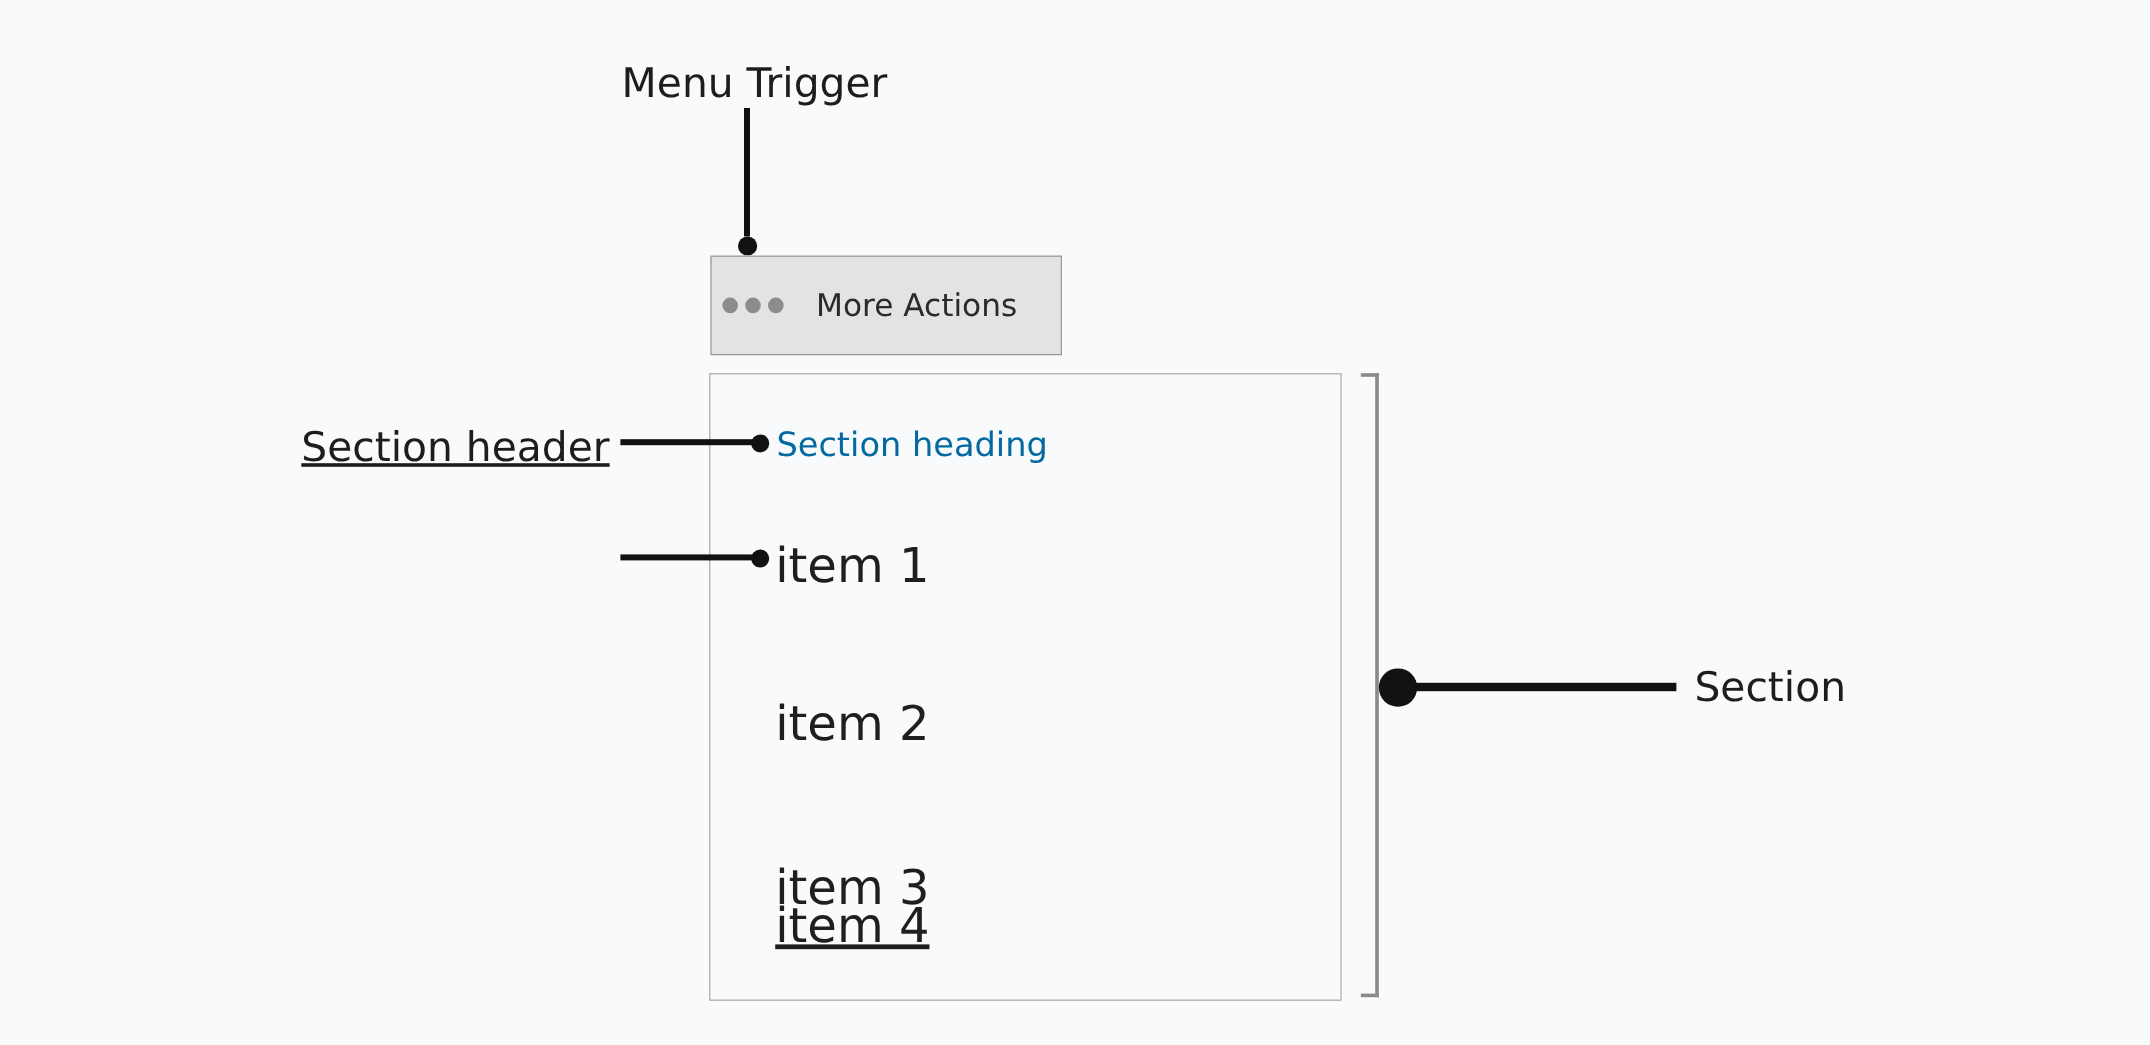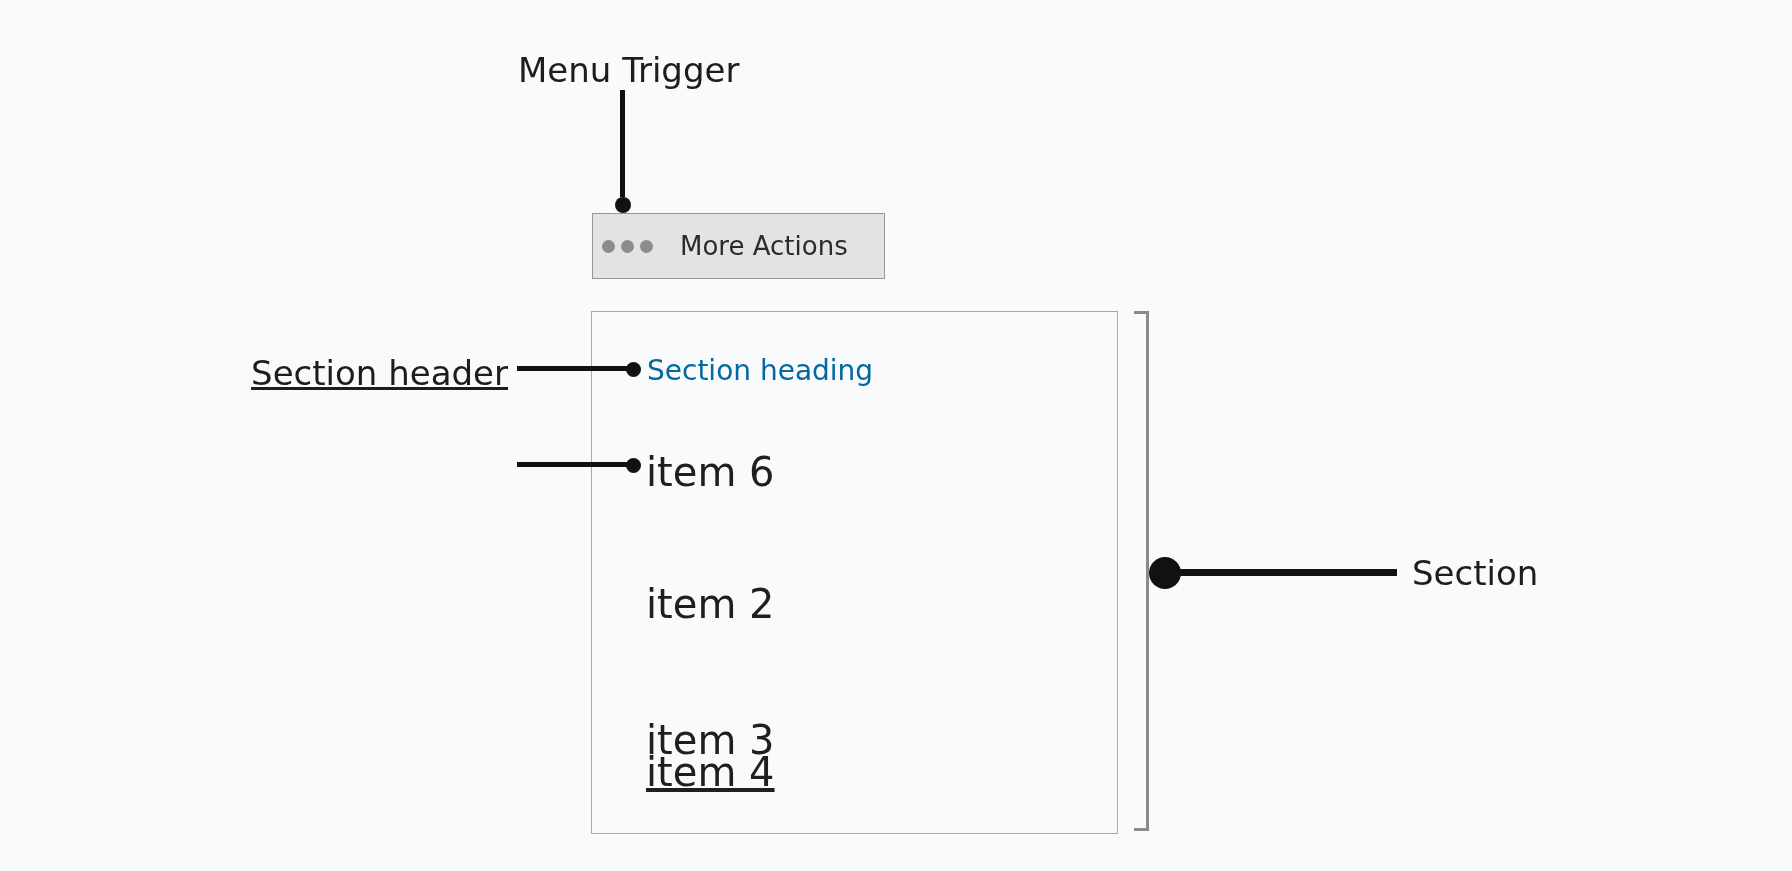--- a/index.html
+++ b/index.html
@@ -33,21 +33,21 @@
     width: 16px; height: 16px;
     background: #111; border-radius: 50%;
   }
   .conn-dot.small { width: 15px; height: 15px; }
   .conn-dot.big { width: 32px; height: 32px; }
   .conn-line-thick { height: 7px; background: #111; }
 
   
   .trigger-btn {
     left: 592px; top: 213px;
-    width: 293px; height: 66px;
+    width: 293px; height: 83px;
     box-sizing: border-box;
     background: #e3e3e3;
     border: 1px solid #979797;
     display: flex;
     align-items: center;
     cursor: pointer;
   }
   .ellipsis-icon {
     display: flex;
     gap: 6px;
@@ -116,21 +116,21 @@
       <span class="dot"></span>
       <span class="dot"></span>
     </span>
     <span class="trigger-label">More Actions</span>
   </div>
 
   <div class="abs menu-popup"></div>
 
   <div class="abs menu-heading">Section heading</div>
 
-  <div class="abs menu-item" style="top:452px;">item 6</div>
+  <div class="abs menu-item" style="top:452px;">item 1</div>
   <div class="abs menu-item" style="top:538px;margin-top:46px;">item 2</div>
   <div class="abs menu-item" style="top:672px;margin-top:48px;">item 3</div>
   <div class="abs menu-item" style="top:752px;text-decoration:underline;">item 4</div>
 
   <div class="abs ann-label right-align" style="left:208px; top:356px; width:300px;text-decoration:underline;">Section header</div>
   <div class="abs conn-line-h" style="left:517px; top:366px; width:117px;"></div>
   <div class="abs conn-dot small" style="left:626px; top:362px;"></div>
 
   <div class="abs conn-line-h" style="left:517px; top:462px; width:117px;"></div>
   <div class="abs conn-dot small" style="left:626px; top:458px;"></div>

